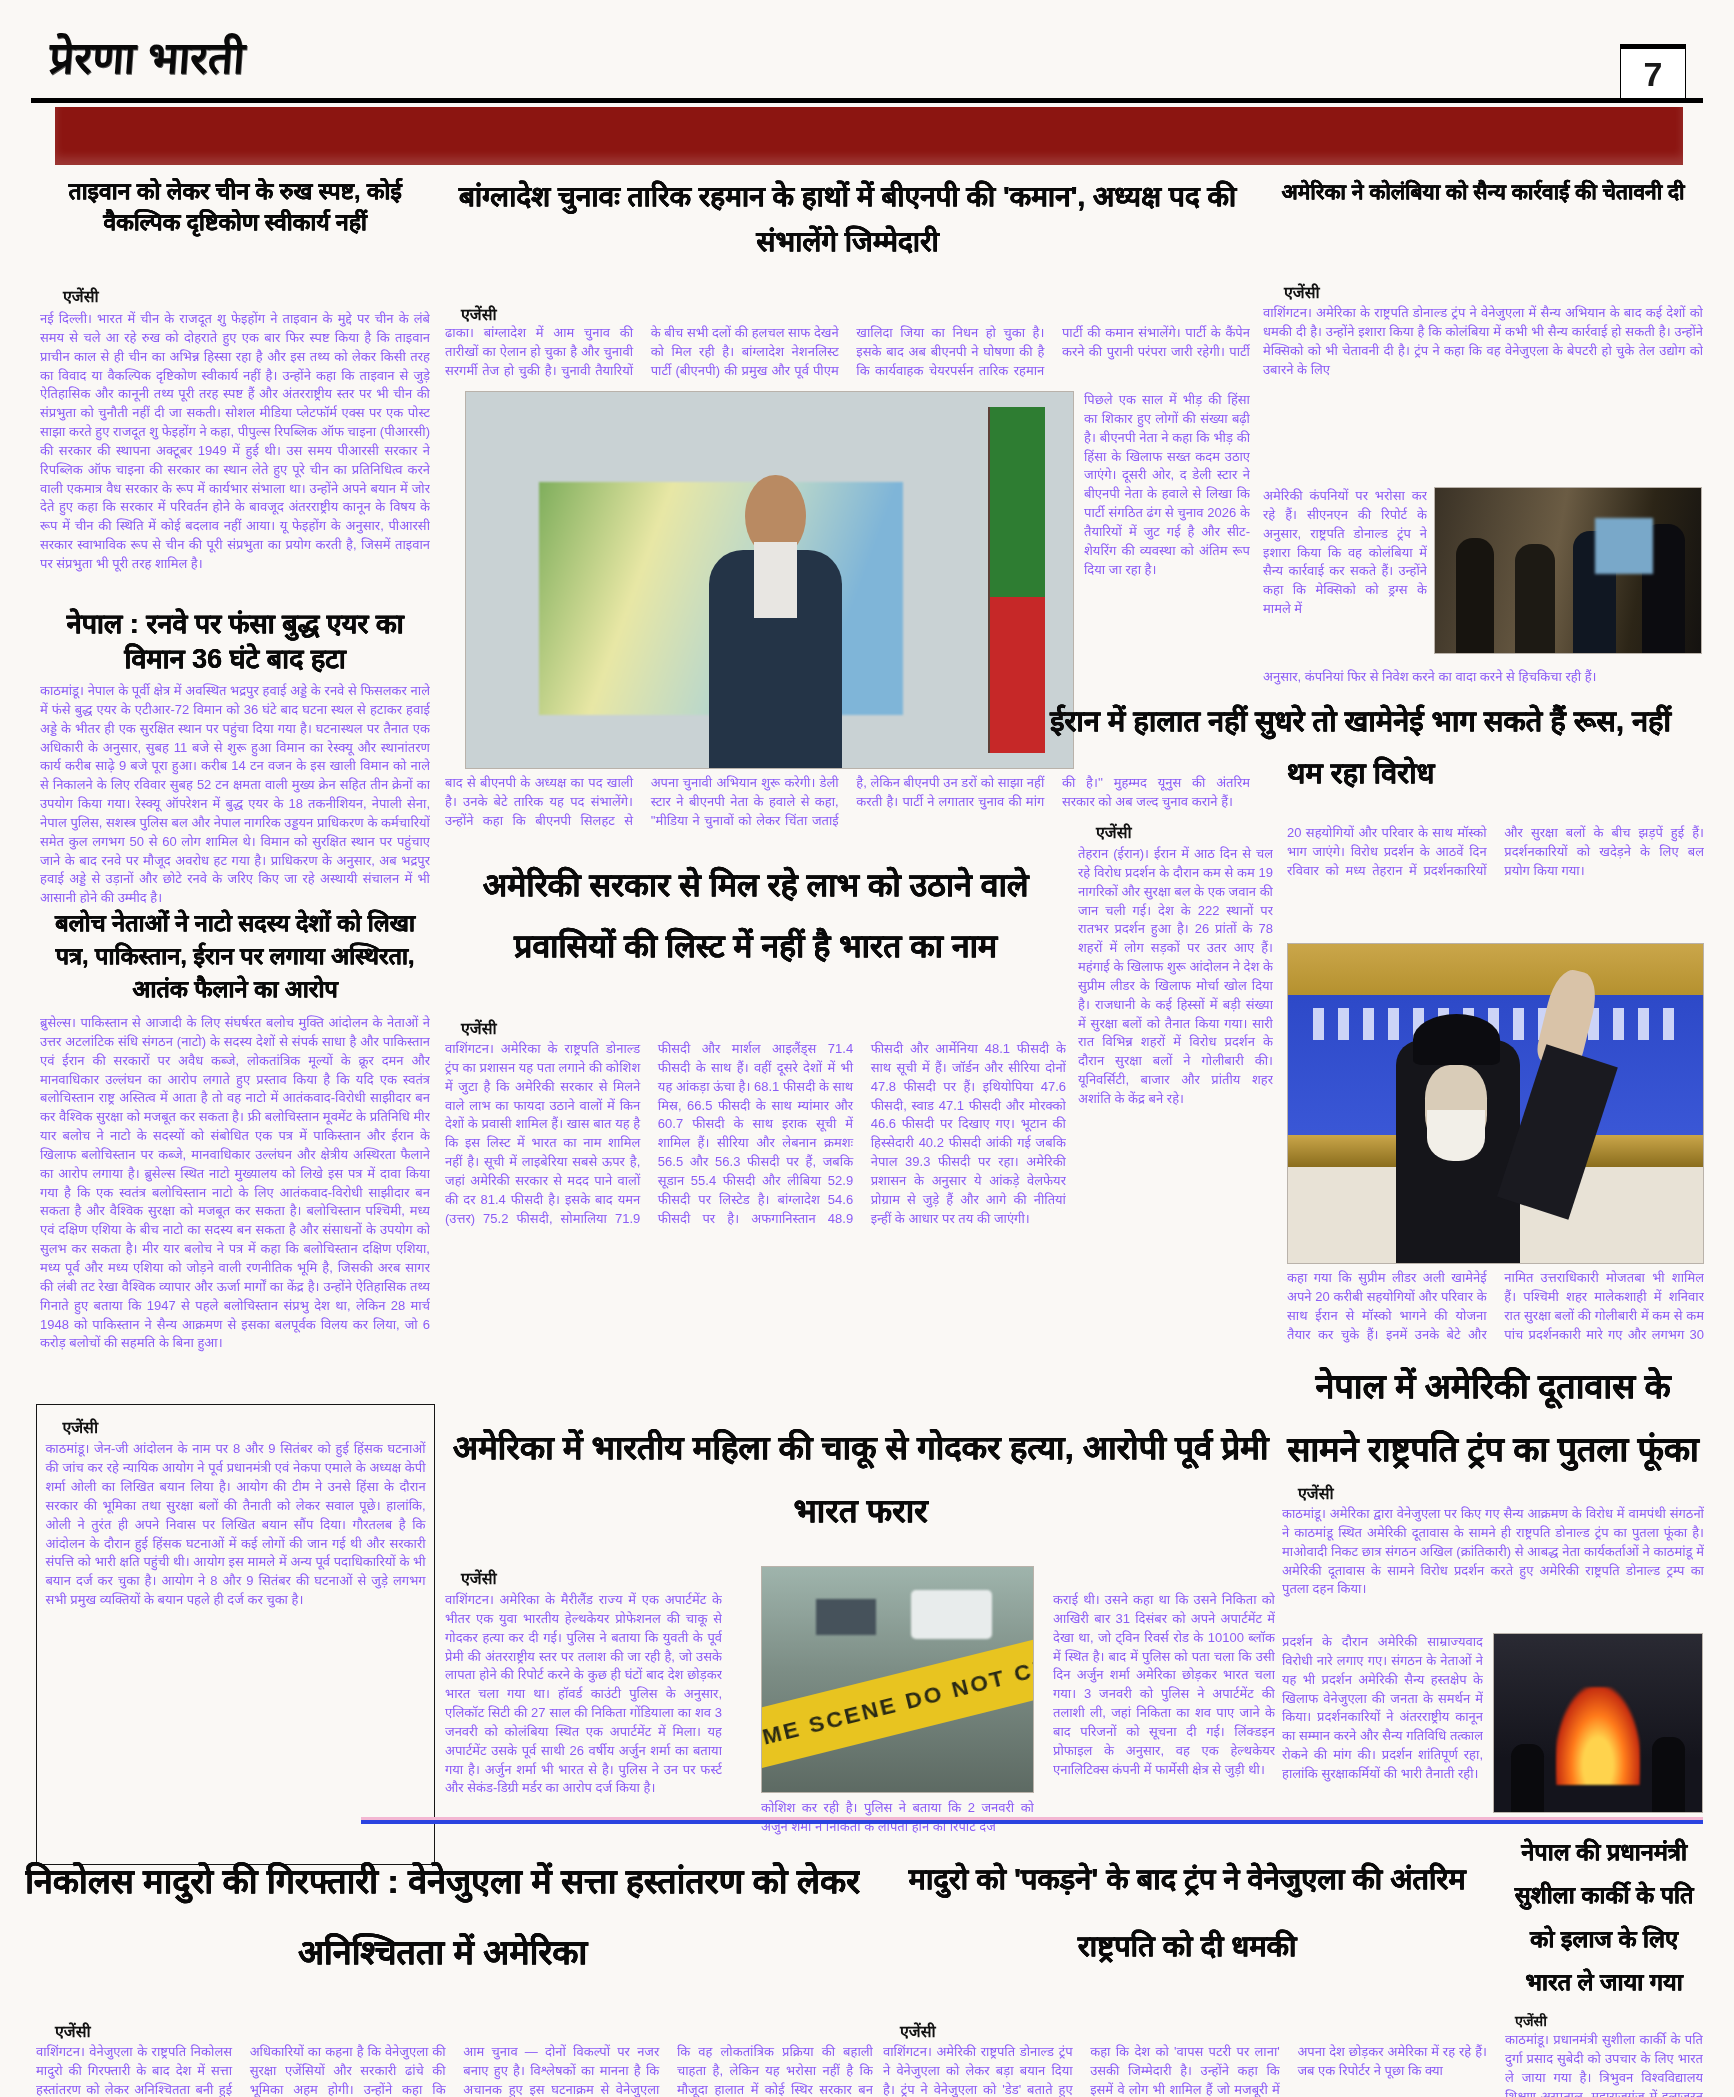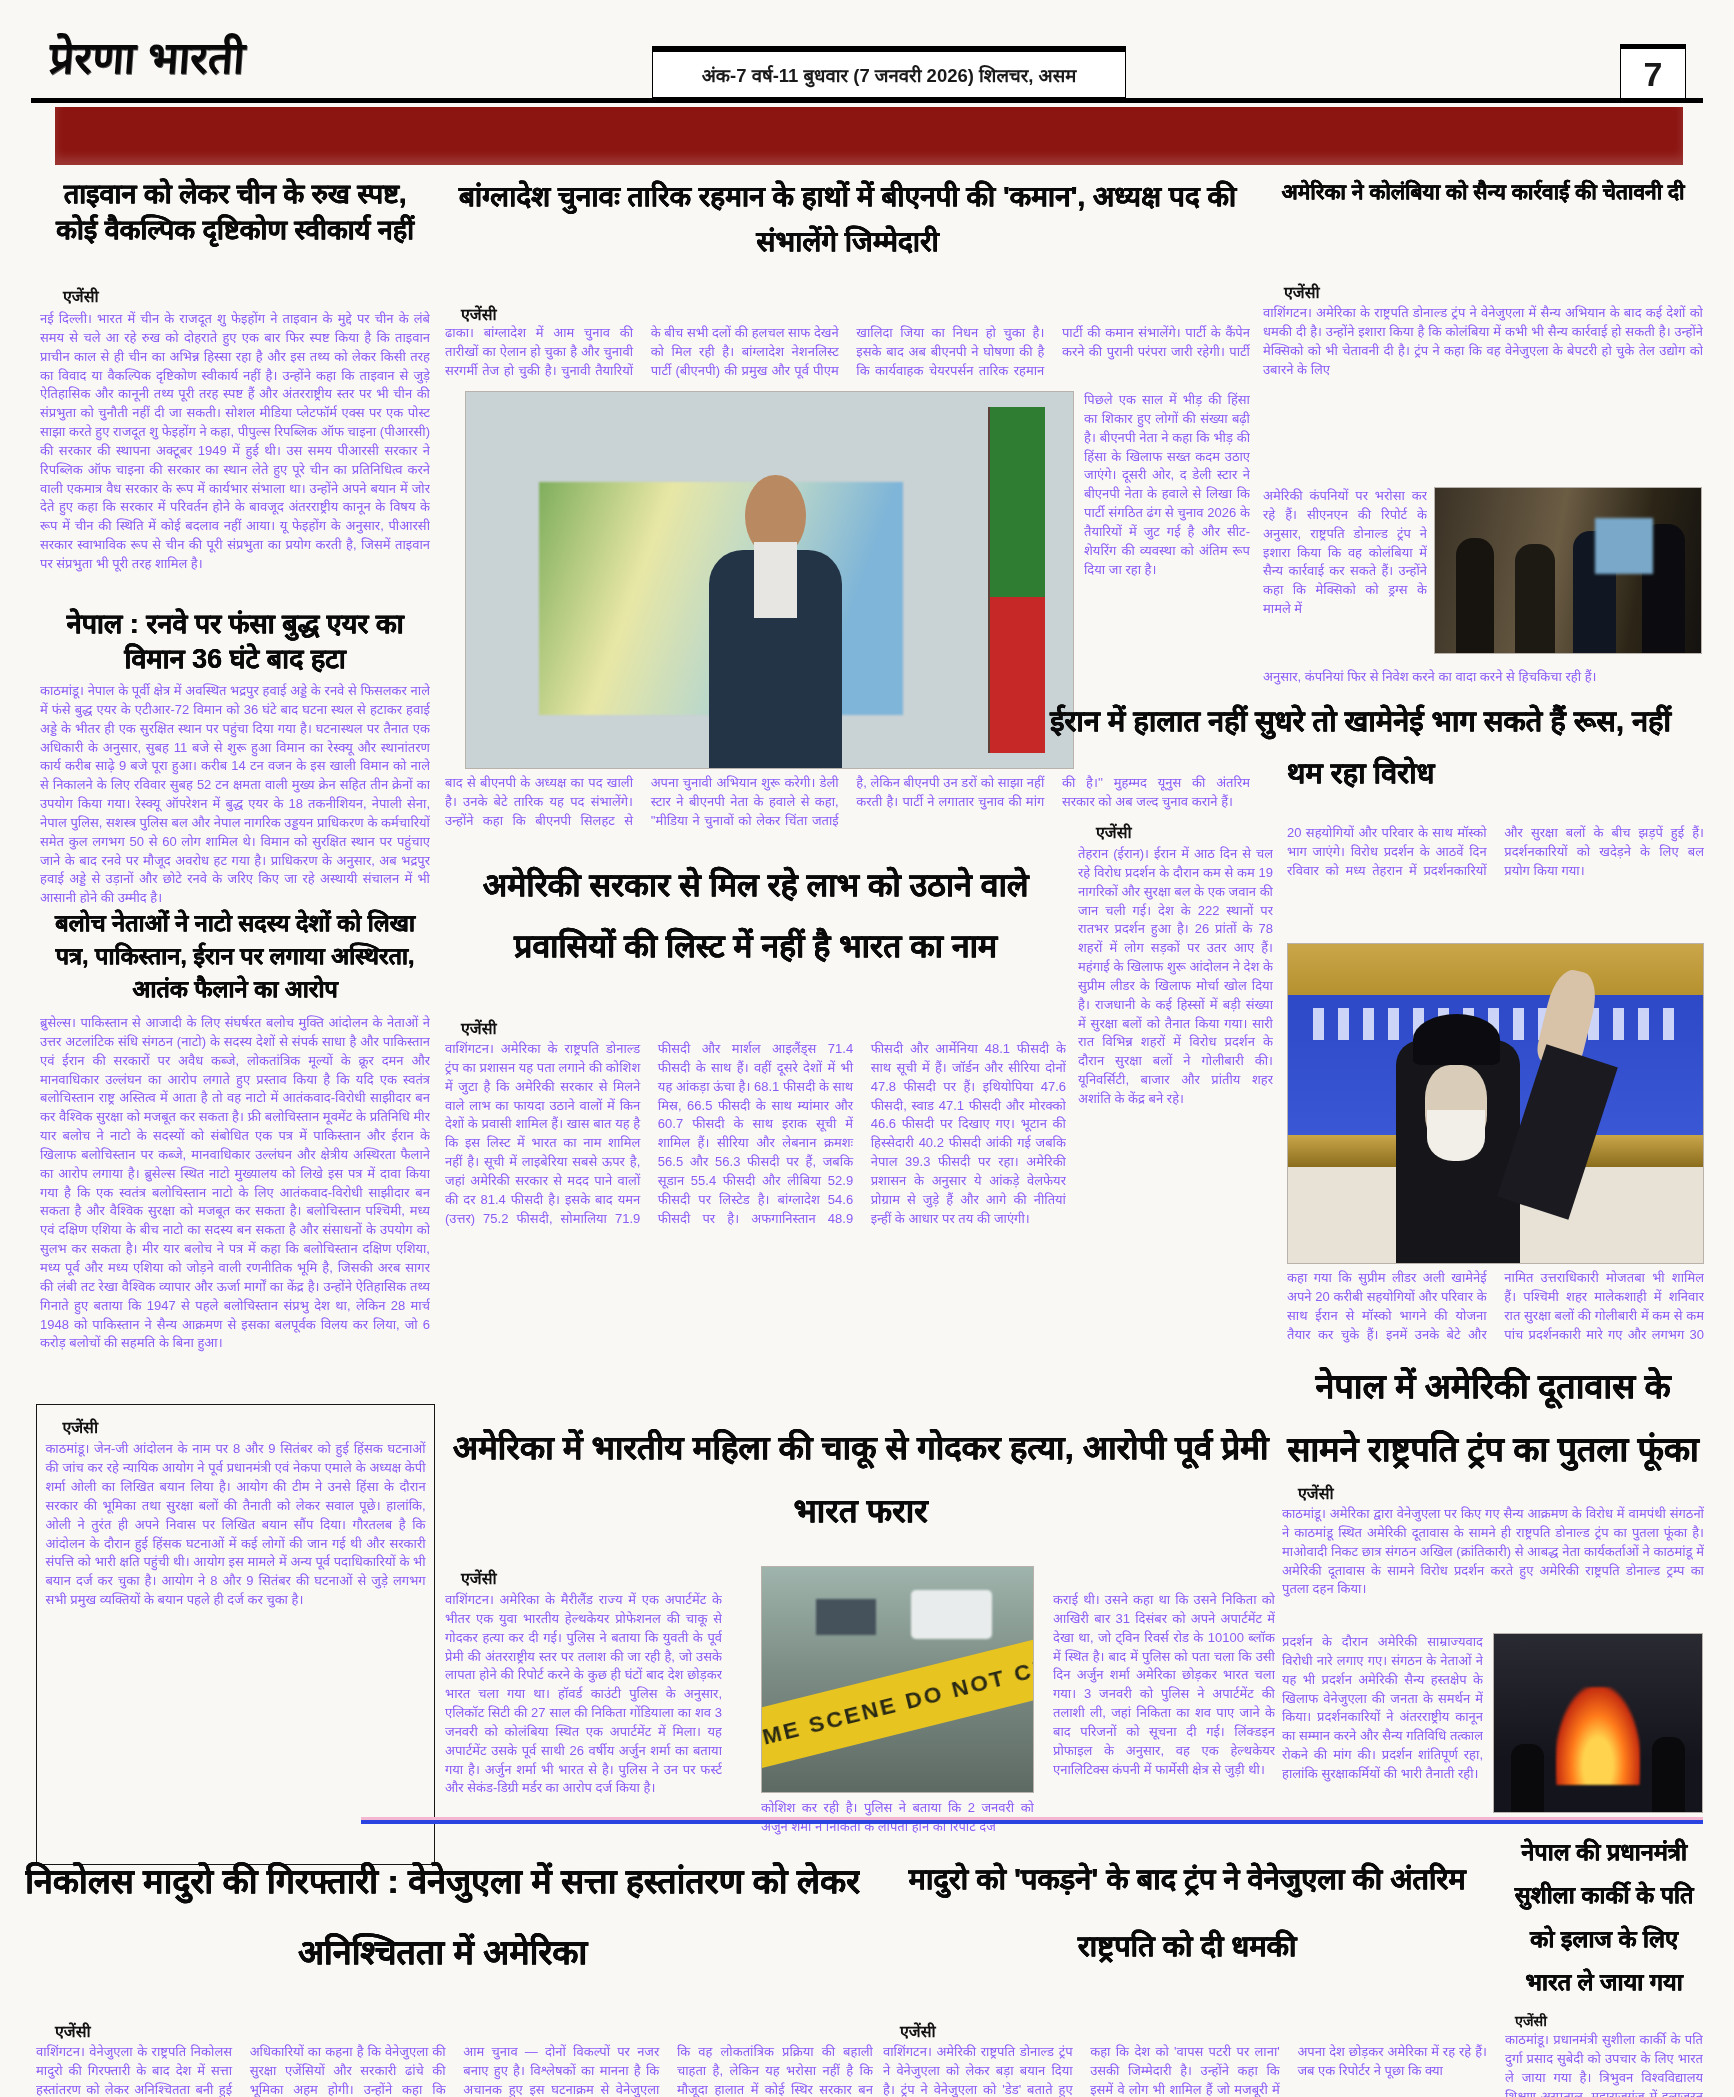--- a/index.html
+++ b/index.html
@@ -24,28 +24,27 @@
   .photo{overflow:hidden;border:0.8px solid #b9b2aa;position:absolute;box-sizing:border-box;}
   .box{border:1.3px solid #161616;}
   .rule-black{background:#000;}
   .sep-line{background:linear-gradient(#f3b7d2 0 40%,#2b43e0 40% 100%);}
 </style>
 </head>
 <body>
 
 <div class="abs" style="left:0;top:0;width:1734px;height:105px;">
   <div class="abs" style="left:49px;top:26px;width:268px;height:73px;font-size:44px;font-weight:800;color:#090909;text-shadow:0.8px 0.8px 0 #555;transform:skewX(-4deg);">प्रेरणा भारती</div>
-  <div class="abs" style="left:652px;top:46px;width:474px;height:52px;border:1.7px solid #000;border-top:6.7px solid #000;background:#fff;display:flex;align-items:center;justify-content:center;font-size:18.5px;font-weight:800;">अंक-7 वर्ष-11  बुधवार (7 जनवरी 2026)  शिलचर, असम</div>
   <div class="abs" style="left:1620px;top:44px;width:66px;height:56px;border:1.7px solid #000;border-top:5.9px solid #000;background:#fff;display:flex;align-items:center;justify-content:center;font-size:34px;font-weight:700;">7</div>
   <div class="abs rule-black" style="left:31px;top:98px;width:1672px;height:5px;"></div>
 </div>
 
 <div class="abs" style="left:55px;top:107px;width:1628px;height:58px;background:#8c1511;box-shadow:inset 0 -7.6px 9.2px rgba(255,255,255,.15);"></div>
 
-<div class="abs hl" style="left:40px;top:176px;width:390px;height:105px;font-size:27px;line-height:1.35;">ताइवान को लेकर चीन के रुख स्पष्ट, कोई वैकल्पिक दृष्टिकोण स्वीकार्य नहीं</div>
+<div class="abs hl" style="left:40px;top:176px;width:390px;height:105px;font-size:23px;line-height:1.35;">ताइवान को लेकर चीन के रुख स्पष्ट, कोई वैकल्पिक दृष्टिकोण स्वीकार्य नहीं</div>
 <div class="abs byline" style="left:63px;top:285px;width:126px;">एजेंसी</div>
 <div class="abs body-txt" style="left:40px;top:310px;width:390px;height:293px;">नई दिल्ली। भारत में चीन के राजदूत शु फेइहोंग ने ताइवान के मुद्दे पर चीन के लंबे समय से चले आ रहे रुख को दोहराते हुए एक बार फिर स्पष्ट किया है कि ताइवान प्राचीन काल से ही चीन का अभिन्न हिस्सा रहा है और इस तथ्य को लेकर किसी तरह का विवाद या वैकल्पिक दृष्टिकोण स्वीकार्य नहीं है। उन्होंने कहा कि ताइवान से जुड़े ऐतिहासिक और कानूनी तथ्य पूरी तरह स्पष्ट हैं और अंतरराष्ट्रीय स्तर पर भी चीन की संप्रभुता को चुनौती नहीं दी जा सकती। सोशल मीडिया प्लेटफॉर्म एक्स पर एक पोस्ट साझा करते हुए राजदूत शु फेइहोंग ने कहा, पीपुल्स रिपब्लिक ऑफ चाइना (पीआरसी) की सरकार की स्थापना अक्टूबर 1949 में हुई थी। उस समय पीआरसी सरकार ने रिपब्लिक ऑफ चाइना की सरकार का स्थान लेते हुए पूरे चीन का प्रतिनिधित्व करने वाली एकमात्र वैध सरकार के रूप में कार्यभार संभाला था। उन्होंने अपने बयान में जोर देते हुए कहा कि सरकार में परिवर्तन होने के बावजूद अंतरराष्ट्रीय कानून के विषय के रूप में चीन की स्थिति में कोई बदलाव नहीं आया। यू फेइहोंग के अनुसार, पीआरसी सरकार स्वाभाविक रूप से चीन की पूरी संप्रभुता का प्रयोग करती है, जिसमें ताइवान पर संप्रभुता भी पूरी तरह शामिल है।</div>
 
 <div class="abs hl" style="left:40px;top:607px;width:390px;height:69px;font-size:27px;line-height:1.3;">नेपाल : रनवे पर फंसा बुद्ध एयर का विमान 36 घंटे बाद हटा</div>
 <div class="abs body-txt" style="left:40px;top:682px;width:390px;height:221px;">काठमांडू। नेपाल के पूर्वी क्षेत्र में अवस्थित भद्रपुर हवाई अड्डे के रनवे से फिसलकर नाले में फंसे बुद्ध एयर के एटीआर-72 विमान को 36 घंटे बाद घटना स्थल से हटाकर हवाई अड्डे के भीतर ही एक सुरक्षित स्थान पर पहुंचा दिया गया है। घटनास्थल पर तैनात एक अधिकारी के अनुसार, सुबह 11 बजे से शुरू हुआ विमान का रेस्क्यू और स्थानांतरण कार्य करीब साढ़े 9 बजे पूरा हुआ। करीब 14 टन वजन के इस खाली विमान को नाले से निकालने के लिए रविवार सुबह 52 टन क्षमता वाली मुख्य क्रेन सहित तीन क्रेनों का उपयोग किया गया। रेस्क्यू ऑपरेशन में बुद्ध एयर के 18 तकनीशियन, नेपाली सेना, नेपाल पुलिस, सशस्त्र पुलिस बल और नेपाल नागरिक उड्डयन प्राधिकरण के कर्मचारियों समेत कुल लगभग 50 से 60 लोग शामिल थे। विमान को सुरक्षित स्थान पर पहुंचाए जाने के बाद रनवे पर मौजूद अवरोध हट गया है। प्राधिकरण के अनुसार, अब भद्रपुर हवाई अड्डे से उड़ानों और छोटे रनवे के जरिए किए जा रहे अस्थायी संचालन में भी आसानी होने की उम्मीद है।</div>
 
 <div class="abs hl" style="left:40px;top:907px;width:390px;height:103px;font-size:23.5px;line-height:1.4;">बलोच नेताओं ने नाटो सदस्य देशों को लिखा पत्र, पाकिस्तान, ईरान पर लगाया अस्थिरता, आतंक फैलाने का आरोप</div>
 <div class="abs body-txt" style="left:40px;top:1014px;width:390px;height:386px;">ब्रुसेल्स। पाकिस्तान से आजादी के लिए संघर्षरत बलोच मुक्ति आंदोलन के नेताओं ने उत्तर अटलांटिक संधि संगठन (नाटो) के सदस्य देशों से संपर्क साधा है और पाकिस्तान एवं ईरान की सरकारों पर अवैध कब्जे, लोकतांत्रिक मूल्यों के क्रूर दमन और मानवाधिकार उल्लंघन का आरोप लगाते हुए प्रस्ताव किया है कि यदि एक स्वतंत्र बलोचिस्तान राष्ट्र अस्तित्व में आता है तो वह नाटो में आतंकवाद-विरोधी साझीदार बन कर वैश्विक सुरक्षा को मजबूत कर सकता है। फ्री बलोचिस्तान मूवमेंट के प्रतिनिधि मीर यार बलोच ने नाटो के सदस्यों को संबोधित एक पत्र में पाकिस्तान और ईरान के खिलाफ बलोचिस्तान पर कब्जे, मानवाधिकार उल्लंघन और क्षेत्रीय अस्थिरता फैलाने का आरोप लगाया है। ब्रुसेल्स स्थित नाटो मुख्यालय को लिखे इस पत्र में दावा किया गया है कि एक स्वतंत्र बलोचिस्तान नाटो के लिए आतंकवाद-विरोधी साझीदार बन सकता है और वैश्विक सुरक्षा को मजबूत कर सकता है। बलोचिस्तान पश्चिमी, मध्य एवं दक्षिण एशिया के बीच नाटो का सदस्य बन सकता है और संसाधनों के उपयोग को सुलभ कर सकता है। मीर यार बलोच ने पत्र में कहा कि बलोचिस्तान दक्षिण एशिया, मध्य पूर्व और मध्य एशिया को जोड़ने वाली रणनीतिक भूमि है, जिसकी अरब सागर की लंबी तट रेखा वैश्विक व्यापार और ऊर्जा मार्गों का केंद्र है। उन्होंने ऐतिहासिक तथ्य गिनाते हुए बताया कि 1947 से पहले बलोचिस्तान संप्रभु देश था, लेकिन 28 मार्च 1948 को पाकिस्तान ने सैन्य आक्रमण से इसका बलपूर्वक विलय कर लिया, जो 6 करोड़ बलोचों की सहमति के बिना हुआ।</div>
 
 <div class="abs box" style="left:36px;top:1404px;width:399px;height:461px;padding:6.7px 8.4px;background:#faf8f5;">

